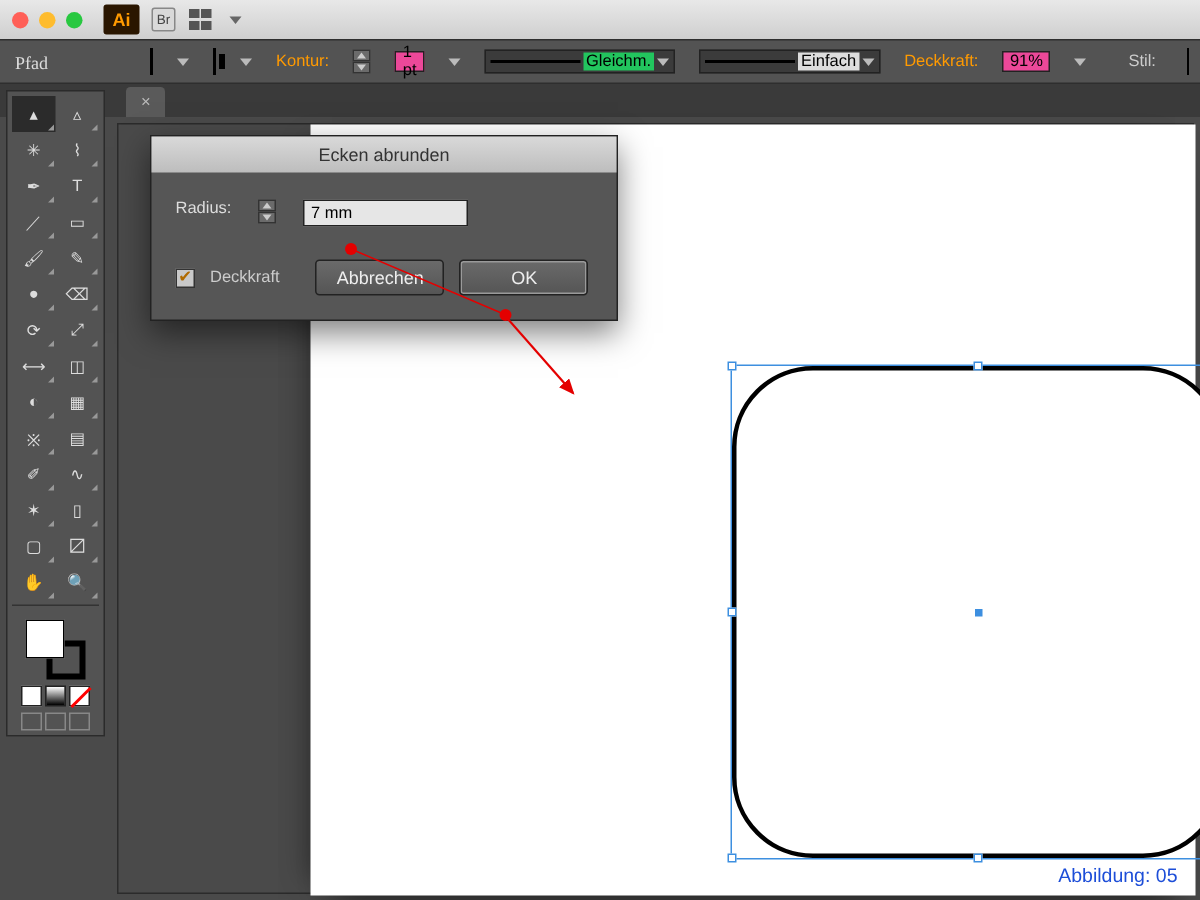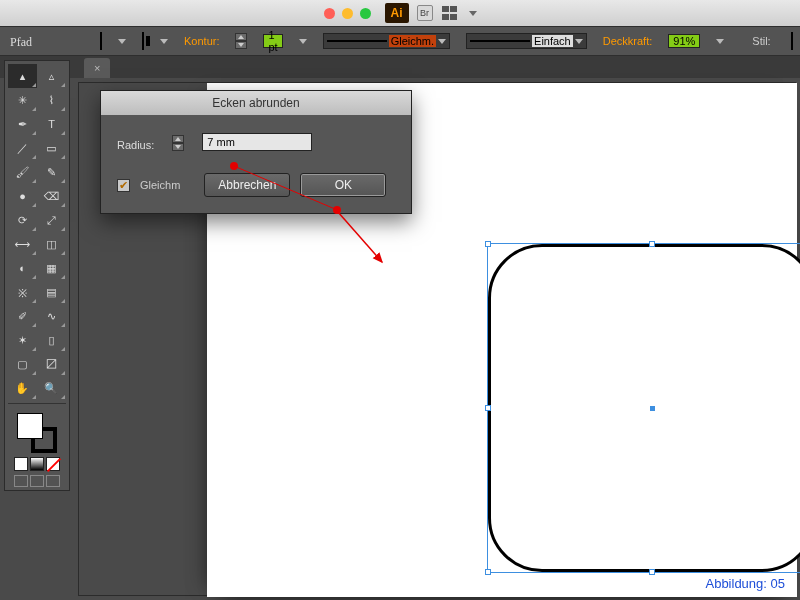--- a/index.html
+++ b/index.html
@@ -1,36 +1,36 @@
 <!DOCTYPE html>
 <html><head>
 <meta charset="utf-8">
 <style>
   * { margin:0; padding:0; box-sizing:border-box; font-family:"Helvetica Neue",Arial,sans-serif; font-size:11px; color:#ccc; user-select:none; }
   body { width:800px; height:600px; background:#4a4a4a; overflow:hidden; position:relative; }
 
   
-  .titlebar { height:26px; background:linear-gradient(#e8e8e8,#cfcfcf); display:flex; align-items:center; padding:0 8px; gap:8px;justify-content:center; }
+  .titlebar { height:26px; background:linear-gradient(#e8e8e8,#cfcfcf); display:flex; align-items:center; padding:0 8px; gap:8px; }
   .traffic { display:flex; gap:7px; }
   .dot { width:11px; height:11px; border-radius:50%; }
   .ai-badge { width:24px; height:20px; background:#2a1600; color:#ff9a00; font-weight:bold; font-size:12px; display:flex; align-items:center; justify-content:center; border-radius:2px; margin-left:6px;}
   .br-badge { width:16px; height:16px; border:1px solid #888; color:#444; font-size:9px; display:flex; align-items:center; justify-content:center; border-radius:2px; background:#d9d9d9;}
   .grid-btn { width:18px; height:16px; display:flex; flex-wrap:wrap; gap:1px; padding:1px; }
   .grid-btn span{ width:7px; height:6px; background:#555; }
   .titlebar .dd { width:0;height:0;border-left:4px solid transparent;border-right:4px solid transparent;border-top:5px solid #666; margin-left:2px;}
 
   
   .ctrlbar { height:30px; background:#535353; border-top:1px solid #2e2e2e; border-bottom:1px solid #2e2e2e; display:flex; align-items:center; padding:0 8px; gap:16px;}
   .ctrlbar .lbl{ color:#ccc; margin-right:4px;margin-left:12px;}
   .olbl{ color:#ff9a00; }
   .swatch{ width:18px; height:18px; border:1px solid #000; background:#fff; }
   .swatch2{ width:18px; height:18px; border:1px solid #000; background:#fff; position:relative;}
   .swatch2::after{content:"";position:absolute;inset:3px;border:2px solid #000;}
   .dd{ width:0;height:0;border-left:4px solid transparent;border-right:4px solid transparent;border-top:5px solid #bbb; }
-  .field{ background:#84cc16; color:#000; height:14px; padding:0 4px; display:flex; align-items:center; border:1px solid #222;}
+  .field{ background:#ec4899; color:#000; height:14px; padding:0 4px; display:flex; align-items:center; border:1px solid #222;}
   .seg{ display:flex; align-items:center; gap:2px; background:#3b3b3b; padding:1px 3px; border:1px solid #222;}
   .stroke-prev{ width:60px; height:10px; display:flex; align-items:center;}
   .stroke-prev .ln{height:2px;background:#000;flex:1;}
   .globe{ width:18px;height:18px;border-radius:50%;background:radial-gradient(circle at 35% 35%,#777,#333);margin-left:auto;}
 
   
   .tabstrip{ height:22px; background:#3a3a3a; display:flex; align-items:flex-end; padding-left:84px;}
   .doctab{ background:#5a5a5a; height:20px; padding:0 10px; display:flex; align-items:center; gap:6px; color:#eee; border-radius:3px 3px 0 0; font-size:10px;}
   .doctab .x{ color:#bbb; }
 
@@ -60,21 +60,21 @@
   .bbox{ position:absolute; left:280px; top:160px; width:330px; height:330px; border:1px solid #3d8fe0;}
   .rounded{ position:absolute; inset:0; border:3px solid #000; border-radius:54px; background:#fff;}
   .h{ width:6px;height:6px;background:#fff;border:1px solid #3d8fe0;position:absolute; }
   .hc{ width:5px;height:5px;background:#3d8fe0;position:absolute; }
   .caption{ position:absolute; right:12px; bottom:6px; color:#1d4ed8; font-size:13px;}
 
   
   .dlg{ position:absolute; left:100px; top:90px; width:312px; background:#565656; border:1px solid #222; box-shadow:0 8px 20px rgba(0,0,0,.5);}
   .dlg .dtitle{ height:24px; background:linear-gradient(#d9d9d9,#bdbdbd); color:#333; display:flex; align-items:center; justify-content:center; font-size:12px;}
   .dlg .body{ padding:18px 16px 16px; }
-  .dlg .row{ display:flex; align-items:flex-end; gap:18px; margin-bottom:22px;}
+  .dlg .row{ display:flex; align-items:flex-start; gap:18px; margin-bottom:22px;}
   .dlg .row .lbl{ color:#ddd; }
   .stepper{ display:flex; flex-direction:column; }
   .stepper div{ width:12px;height:8px;background:#6b6b6b;border:1px solid #333;display:flex;align-items:center;justify-content:center;}
   .stepper .up::after{content:"";border-left:3px solid transparent;border-right:3px solid transparent;border-bottom:4px solid #ccc;}
   .stepper .dn::after{content:"";border-left:3px solid transparent;border-right:3px solid transparent;border-top:4px solid #ccc;}
   .dlg input[type=text]{ width:110px; height:18px; background:#e6e6e6; border:1px solid #222; color:#000; padding:0 4px; font-size:11px;}
   .dlg .btnrow{ display:flex; align-items:center; gap:10px;}
   .chk{ width:13px;height:13px;background:#c9c9c9;border:1px solid #333;display:flex;align-items:center;justify-content:center;color:#b06a00;font-size:11px;line-height:1;}
   .btn{ width:86px;height:24px;background:linear-gradient(#6a6a6a,#555);border:1px solid #222;color:#eee;display:flex;align-items:center;justify-content:center;border-radius:3px;font-size:12px;}
   .btn.primary{ box-shadow:inset 0 0 0 1px #9a9a9a; }
@@ -113,21 +113,21 @@
   <div class="stepper">
       <div class="up"></div>
       <div class="dn"></div>
     </div>
   <div class="field" style="width:52px">1 pt</div>
     <div class="dd"></div>
   <div class="seg">
       <div class="stroke-prev">
         <div class="ln"></div>
       </div>
-      <span style="color:#000;background:#c2410c;padding:0 2px">Gleichm.</span>
+      <span style="color:#000;background:#22c55e;padding:0 2px">Gleichm.</span>
       <div class="dd"></div>
     </div>
   <div class="seg">
       <div class="stroke-prev">
         <div class="ln"></div>
       </div>
       <span style="color:#000;background:#ddd;padding:0 2px">Einfach</span>
       <div class="dd"></div>
     </div>
   <span class="olbl">Deckkraft:</span>
@@ -243,21 +243,21 @@
     <div class="row">
       <span class="lbl">Radius:</span>
       <div class="stepper">
           <div class="up"></div>
           <div class="dn"></div>
         </div>
       <input type="text" value="7 mm" style="">
     </div>
     <div class="btnrow">
       <div class="chk">✔</div>
-      <span style="margin-right:14px">Gleichm</span>
+      <span style="margin-right:14px">Deckkraft</span>
       <div class="btn">Abbrechen</div>
       <div class="btn primary">OK</div>
     </div>
   </div>
 </div>
 
 <svg class="ann">
   <defs>
       <marker id="ah" markerWidth="8" markerHeight="8" refX="6" refY="3" orient="auto">
         <path d="M0,0 L7,3 L0,6 Z" fill="#e40000"></path>

